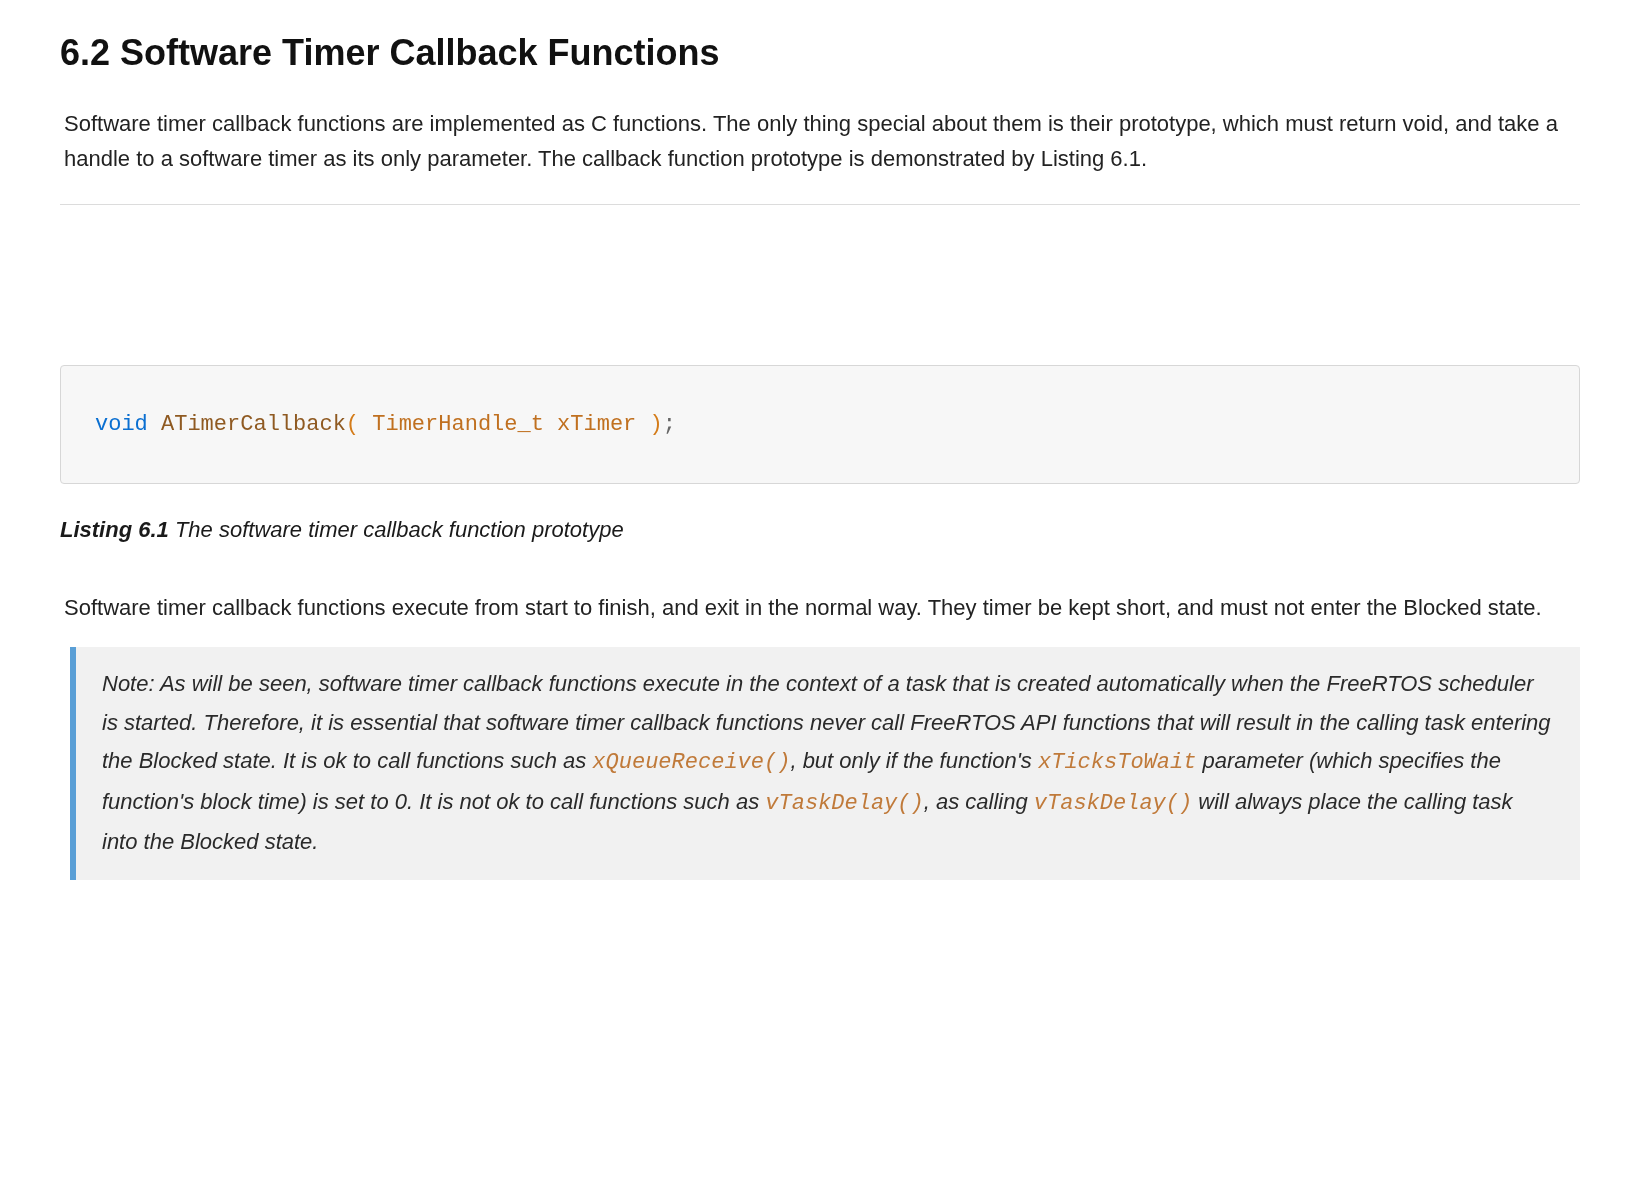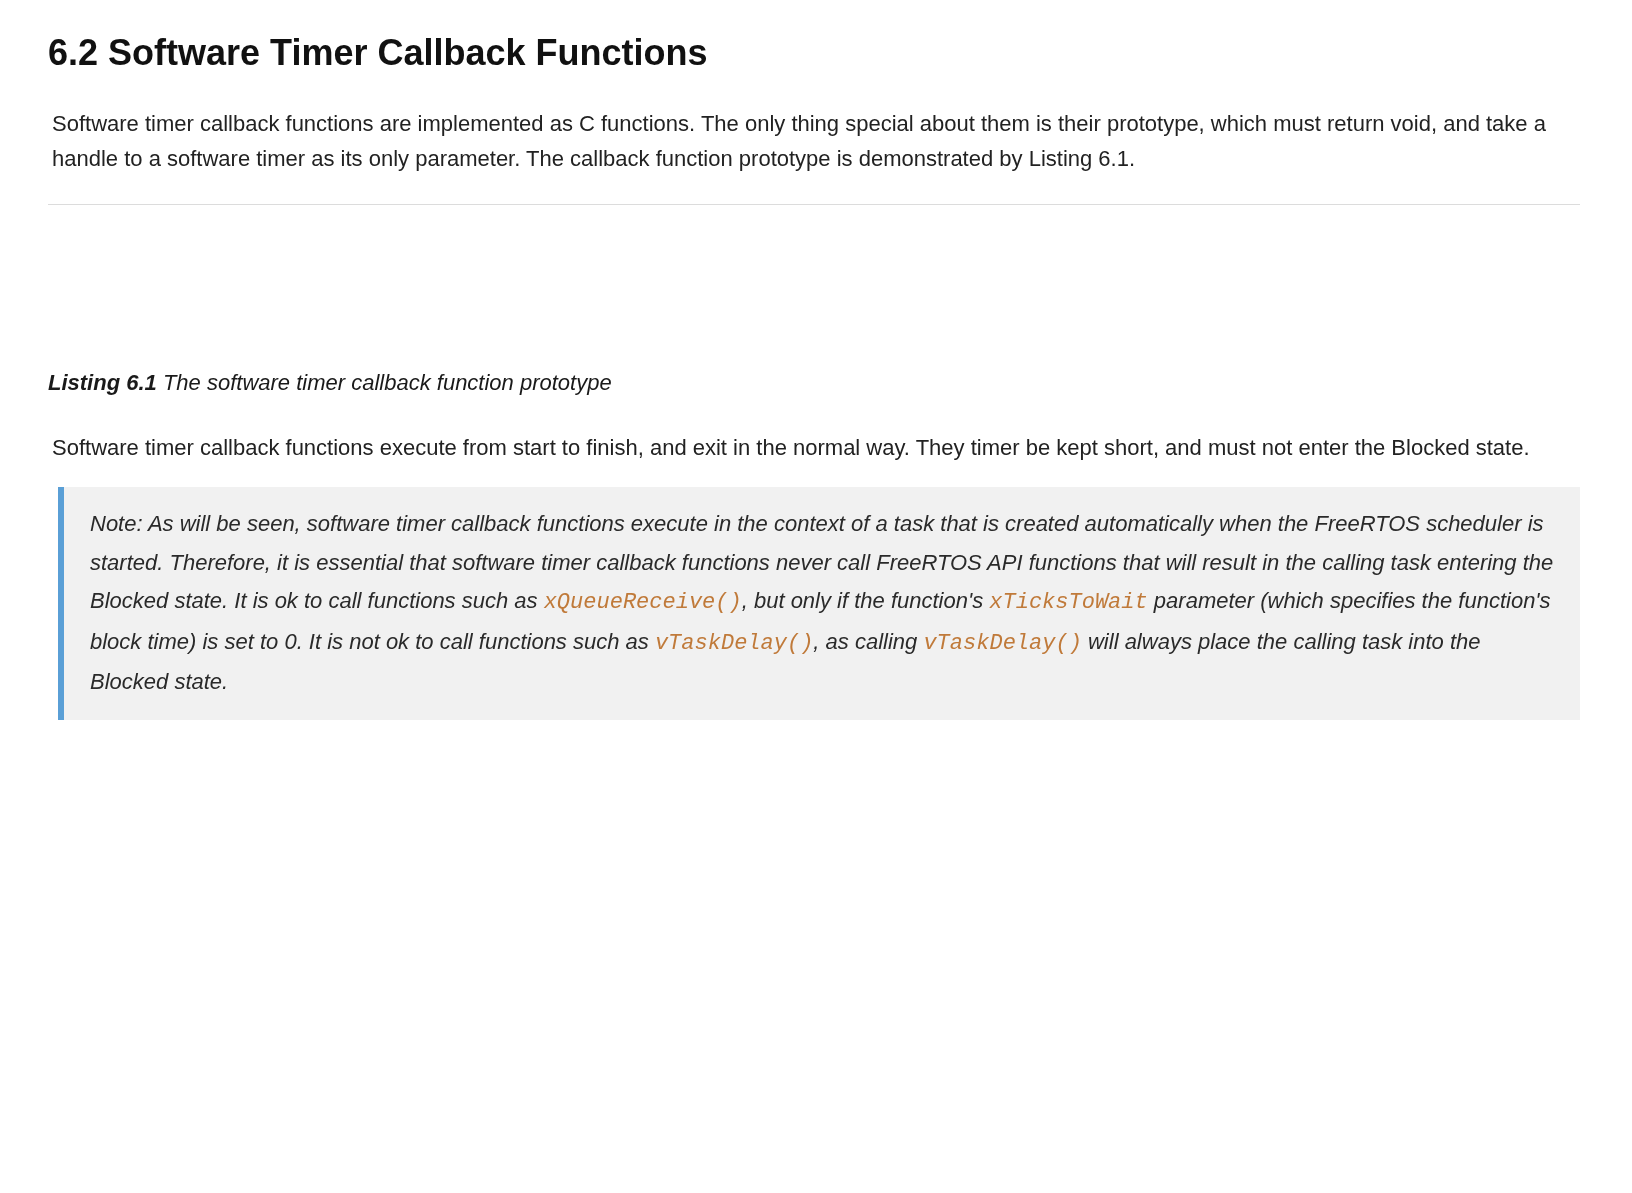--- a/index.html
+++ b/index.html
@@ -7,21 +7,21 @@
     padding: 0;
     background: #ffffff;
     font-family: "Segoe UI", "Helvetica Neue", Arial, sans-serif;
     color: #1a1a1a;
     font-size: 22px;
     line-height: 1.6;
   }
   .page {
     width: 1632px;
     box-sizing: border-box;
-    padding: 0 52px 60px 48px;
+    padding: 0 52px 60px 60px;
   }
   h2.section-title {
     font-size: 36px;
     font-weight: 600;
     margin: 24px 0 24px 0;
     color: #111111;
   }
   p.body {
     font-size: 22px;
     color: #222222;
@@ -49,21 +49,21 @@
   }
   .tok-kw   { color: #0a6fd1; }
   .tok-fn   { color: #8f5a22; }
   .tok-paren{ color: #d47c1a; }
   .tok-type { color: #c07020; }
   .tok-arg  { color: #c07020; }
   .tok-punc { color: #666666; }
 
   .listing-caption {
     font-size: 22px;
-    margin: 0 0 30px 0;
+    margin: 0 0 43px 0;
   }
   .listing-caption .lead {
     font-weight: 700;
     font-style: italic;
   }
   .listing-caption .desc {
     font-style: italic;
     font-weight: 400;
   }
 
@@ -90,20 +90,21 @@
 <div class="page">
 
   <h2 class="section-title">6.2 Software Timer Callback Functions</h2>
 
   <p class="body">Software timer callback functions are implemented as C functions. The only thing special about them is their prototype, which must return void, and take a handle to a software timer as its only parameter. The callback function prototype is demonstrated by Listing 6.1.</p>
 
   <hr class="thin">
 
   <div class="big-gap"></div>
 
+  <div class="code-block"><span class="tok-kw">void</span> <span class="tok-fn">ATimerCallback</span><span class="tok-paren">(</span> <span class="tok-type">TimerHandle_t</span> <span class="tok-arg">xTimer</span> <span class="tok-paren">)</span><span class="tok-punc">;</span></div>
 
   <p class="listing-caption">
     <span class="lead">Listing 6.1</span><span class="desc"> The software timer callback function prototype</span>
   </p>
 
   <p class="body">Software timer callback functions execute from start to finish, and exit in the normal way. They timer be kept short, and must not enter the Blocked state.</p>
 
   <div class="note-block">
     <span>Note: As will be seen, software timer callback functions execute in the context of a task that is created automatically when the FreeRTOS scheduler is started. Therefore, it is essential that software timer callback functions never call FreeRTOS API functions that will result in the calling task entering the Blocked state. It is ok to call functions such as </span><code>xQueueReceive()</code><span>, but only if the function's </span><code>xTicksToWait</code><span> parameter (which specifies the function's block time) is set to 0. It is not ok to call functions such as </span><code>vTaskDelay()</code><span>, as calling </span><code>vTaskDelay()</code><span> will always place the calling task into the Blocked state.</span>
   </div>

